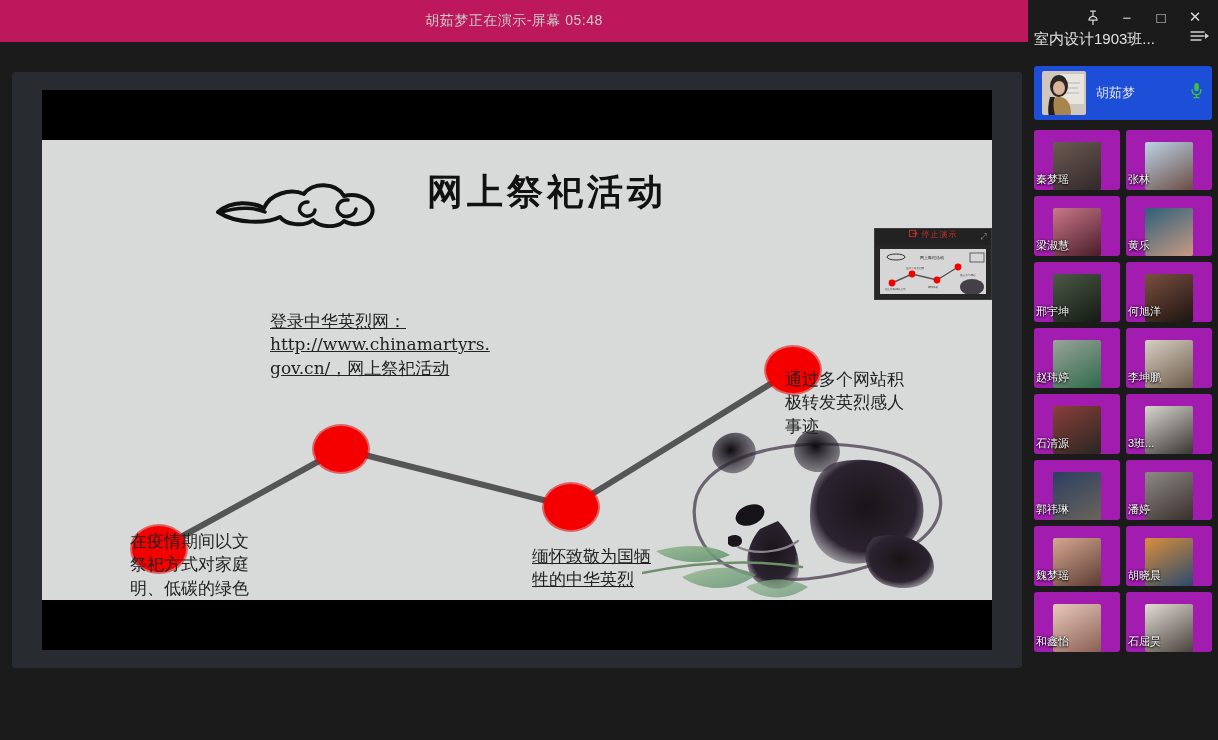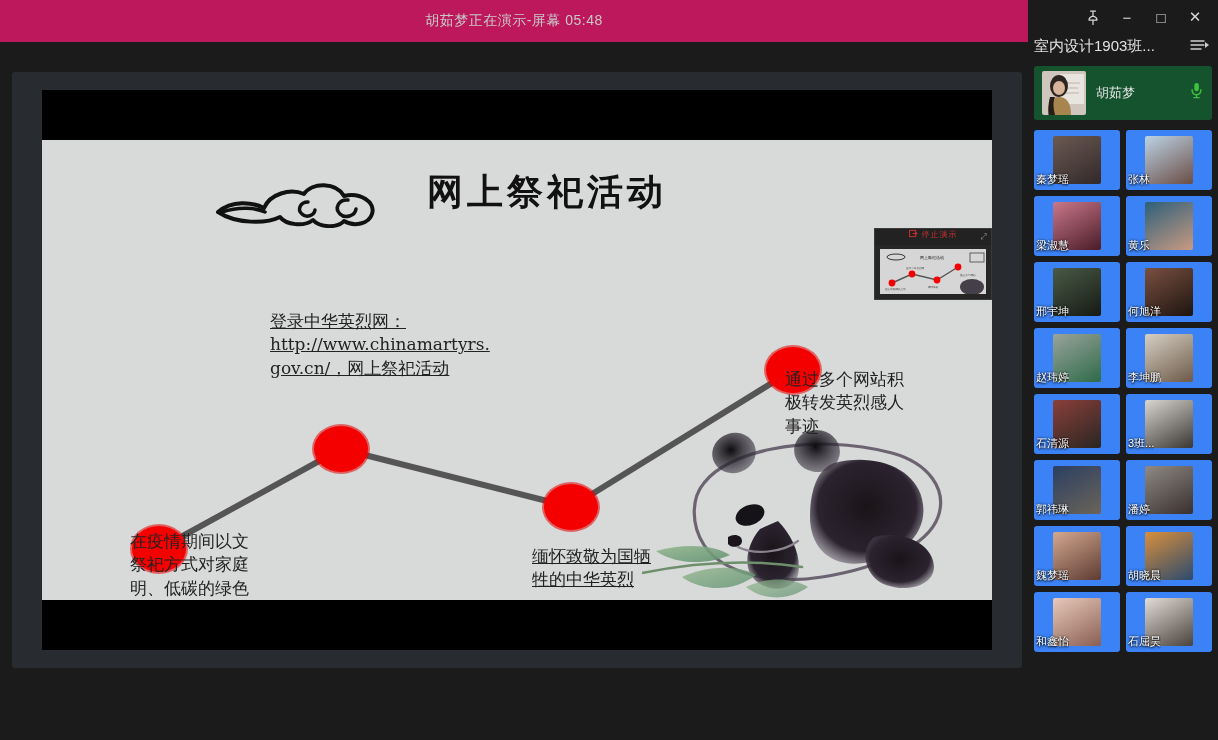--- a/index.html
+++ b/index.html
@@ -87,44 +87,44 @@
   }
   #win-ctrls{
     height:30px; display:flex; align-items:center; justify-content:flex-end;
     gap:16px; padding-right:14px; padding-top:4px;
   }
   #win-ctrls .wc{
     width:18px; height:18px; display:flex; align-items:center;
     justify-content:center; color:#d8d8d8; font-size:15px; cursor:pointer;
   }
   #panel-head{
-    height:32px; display:flex; align-items:center; padding:0 8px 0 6px;
+    height:32px; display:flex; padding:0 8px 0 6px;
     justify-content:space-between;
   }
   #panel-head .ph-title{
     font-size:15px; color:#e2e2e2; white-space:nowrap; overflow:hidden;
   }
   #panel-head .ph-menu{ color:#cfcfcf; font-size:13px; cursor:pointer; }
 
   #speaker-row{
-    margin:4px 6px 10px 6px; height:54px; background:#14532d; border-radius:3px;
+    margin:4px 6px 10px 6px; height:54px; background:#1d4ed8; border-radius:3px;
     display:flex; align-items:center; padding:0 8px; gap:10px; position:relative;
   }
   #speaker-row .thumb{
     width:44px; height:44px; border-radius:2px; overflow:hidden; flex:none;
   }
   #speaker-row .nm{ font-size:13px; color:#e6e6e6; }
   #speaker-row .mic{ position:absolute; right:10px; top:16px; }
 
   #grid{
     margin:0 6px; display:grid; grid-template-columns:1fr 1fr; gap:6px;
   }
   .pcell{
-    height:60px; background:#3b82f6; border-radius:3px;
-    display:flex; align-items:center; justify-content:center;
+    height:60px; background:#a21caf; border-radius:3px;
+    display:flex; align-items:flex-end; justify-content:center;
     position:relative; cursor:pointer;
   }
   .pcell .pv{
     width:48px; height:48px; border-radius:2px; overflow:hidden; position:relative;
   }
   .pcell .pname{
     position:absolute; left:2px; bottom:3px; font-size:11px; color:#fff;
     text-shadow:0 1px 2px #000, 0 0 3px #000; white-space:nowrap;
     max-width:60px; overflow:hidden;
   }

